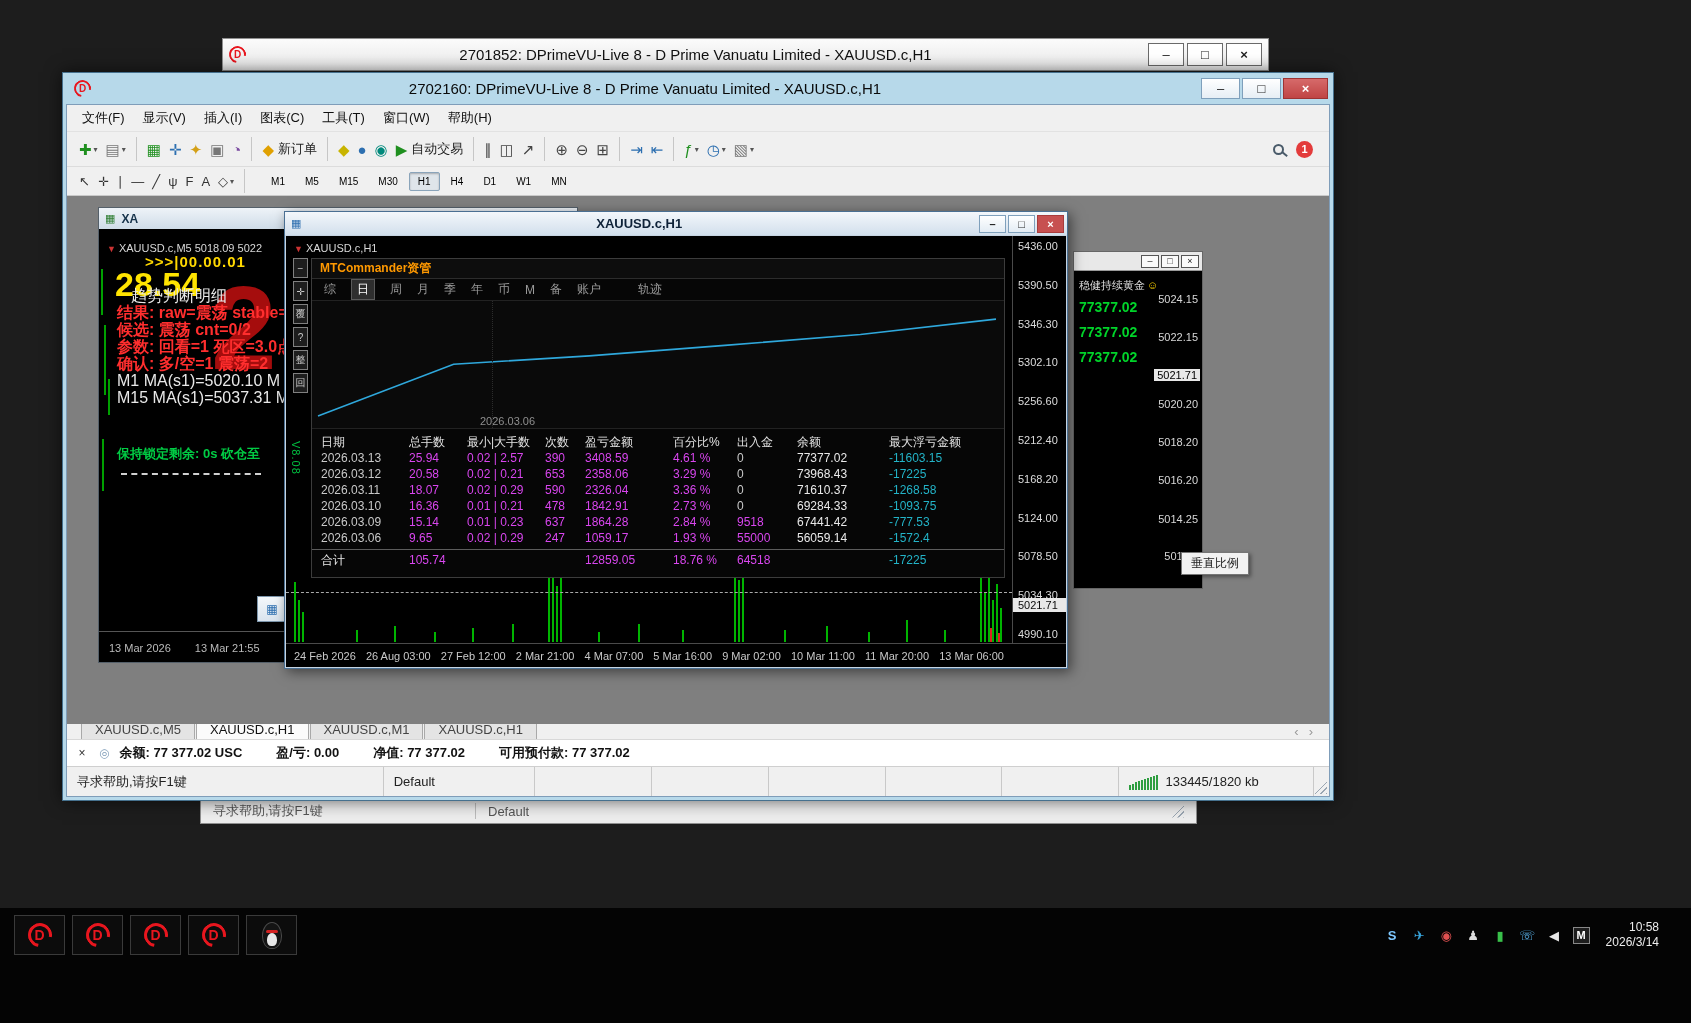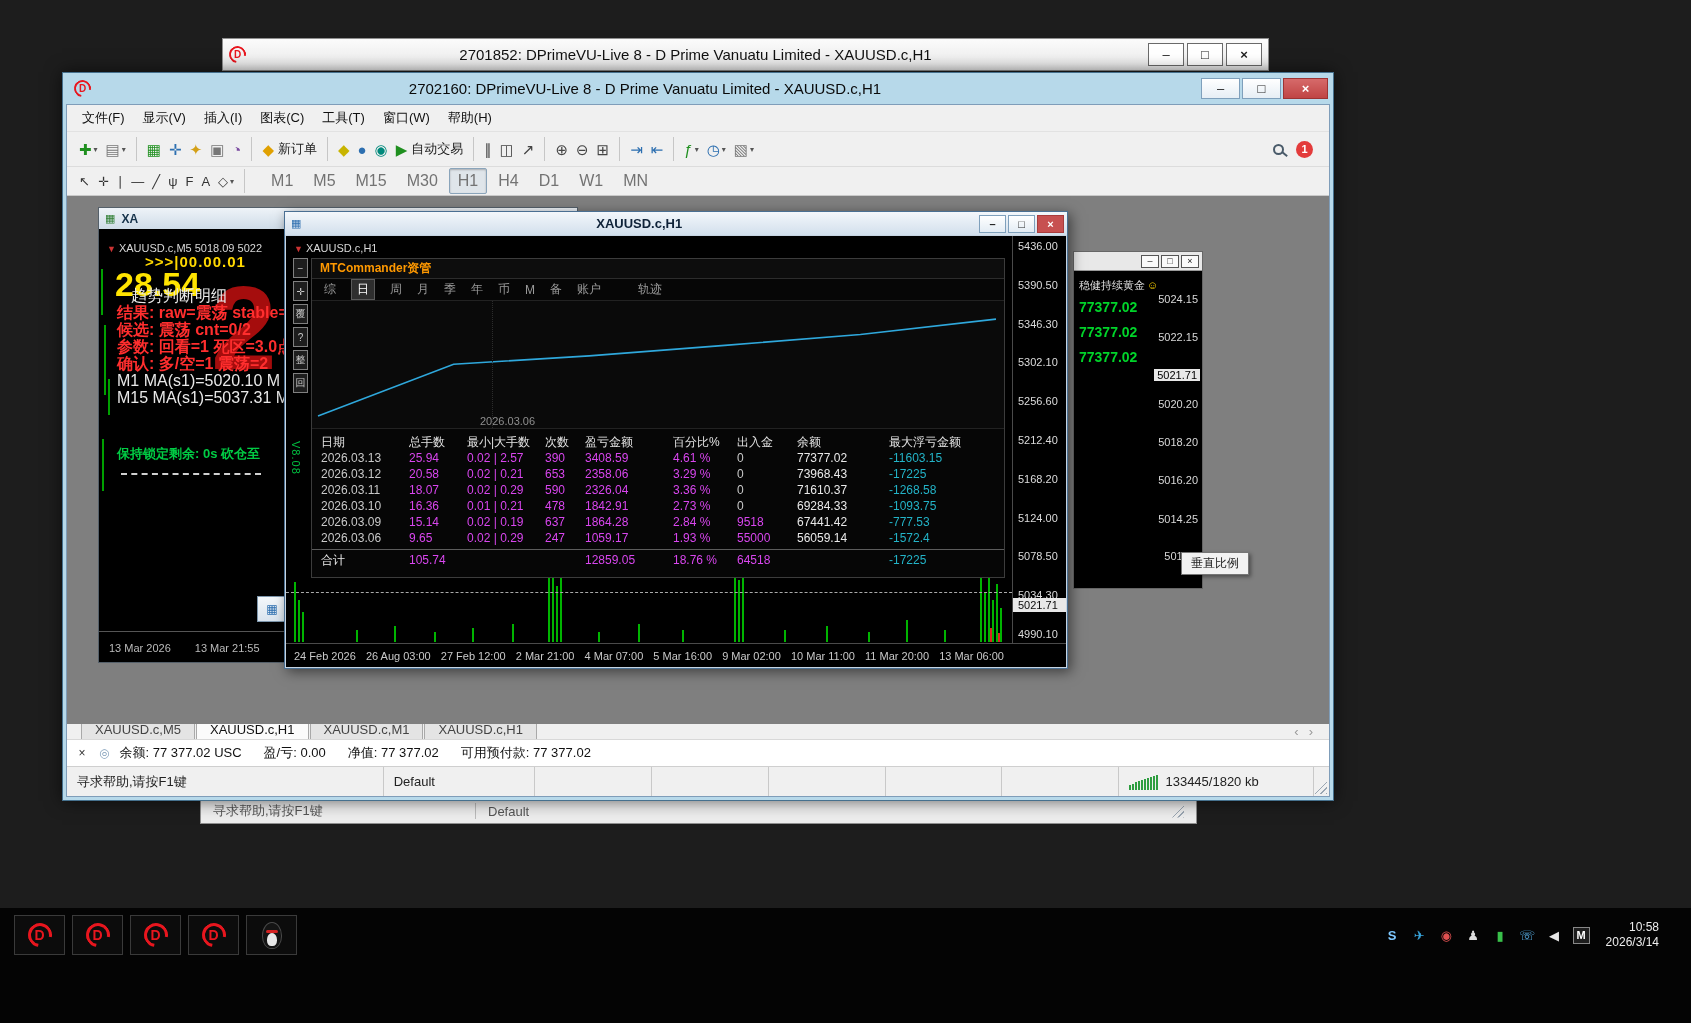--- a/index.html
+++ b/index.html
@@ -43,21 +43,21 @@
   .toolbar2 .tglyph{font-size:13px}
   .tlabel{font-size:13px;color:#222;margin-left:4px}
   .tdd{font-size:8px;color:#555;margin-left:2px}
   .tsep{width:1px;height:24px;background:#c6c6c6;margin:0 6px}
   .tb-right{margin-left:auto;display:flex;align-items:center;gap:12px;padding-right:8px}
   .mag{position:relative;width:11px;height:11px;border:2px solid #4a5b6a;border-radius:50%;display:inline-block}
   .mag::after{content:"";position:absolute;width:7px;height:2px;background:#4a5b6a;right:-6px;bottom:-2px;transform:rotate(40deg)}
   .badge{width:17px;height:17px;border-radius:50%;background:#e33b3b;color:#fff;font-size:11px;font-weight:bold;
     display:flex;align-items:center;justify-content:center}
   #timeframes{display:flex;margin-left:10px}
-  .tf{font-size:16px;color:#737373;padding:3px 8px;margin:0 1px;border:1px solid transparent;border-radius:2px}
+  .tf{font-size:10px;color:#000000;padding:3px 8px;margin:0 1px;border:1px solid transparent;border-radius:2px}
   .tf.active{background:#dfe5ea;border-color:#8aa4ba;box-shadow:inset 0 1px 2px rgba(0,0,0,.25);font-weight:normal}
 
   .mdi{flex:1;position:relative;background:#7f7f7f;overflow:hidden}
 
   
   .left-win{position:absolute;left:31px;top:11px;width:480px;height:456px;border:1px solid #55606a;
     background:#000;display:flex;flex-direction:column;z-index:1}
   .lw-title{height:21px;background:linear-gradient(#eef3f8,#cfdce8);display:flex;align-items:center;gap:6px;
     padding:0 6px;font-size:12px;color:#16324a;font-weight:bold}
   .lw-icon{color:#2e7d32;font-size:11px}
@@ -150,21 +150,21 @@
   
   .tabsbar{height:16px;background:#f0f0f0;display:flex;align-items:flex-end;padding:0 0 0 14px;border-bottom:1px solid #d8d8d8}
   .ctab{font-size:13px;color:#444;background:#e4e4e4;border:1px solid #a9a9a9;border-bottom:none;
     border-radius:3px 3px 0 0;padding:2px 13px;margin-right:1px}
   .ctab.active{background:#fbfbfb;color:#111}
   .tab-arrows{margin-left:auto;margin-right:16px;color:#999;font-size:13px;display:flex;gap:10px;align-self:center}
   .balancebar{height:27px;background:#fff;border-bottom:1px solid #cfcfcf;display:flex;align-items:center;
     padding:0 8px;gap:10px}
   .bb-close{font-size:12px;color:#333;width:14px;text-align:center}
   .bb-ico{color:#7f9db9;font-size:12px}
-  #bb-segs{display:flex;gap:22px;font-size:13px;font-weight:normal;color:#111;white-space:nowrap}
+  #bb-segs{display:flex;gap:34px;font-size:13px;font-weight:bold;color:#111;white-space:nowrap}
   .statusbar{height:29px;background:#f0f0f0;display:flex;align-items:stretch;font-size:13px;color:#222}
   .scell{display:flex;align-items:center;padding:0 10px;border-right:1px solid #c9c9c9}
   .s-help{width:326px}.s-prof{width:155px}.s-empty{width:120px}
   .s-traffic{width:200px;gap:7px}
   .s-fill{flex:1;border-right:none;justify-content:flex-end;align-items:flex-end;padding:0 2px 2px 0}
   .bars{display:flex;align-items:flex-end;gap:1px;height:16px}
   .bar{width:2px;background:#2e9e40}
 
   
   .taskbar{position:absolute;left:0;top:908px;width:1691px;height:115px;background:#040404;z-index:6}
@@ -529,21 +529,21 @@
                       <span class="pcell c-red">478</span>
                       <span class="pcell c-red">1842.91</span>
                       <span class="pcell c-red">2.73 %</span>
                       <span class="pcell c-date">0</span>
                       <span class="pcell c-bal">69284.33</span>
                       <span class="pcell c-teal">-1093.75</span>
                     </div>
                     <div class="p-row">
                       <span class="pcell c-date">2026.03.09</span>
                       <span class="pcell c-red">15.14</span>
-                      <span class="pcell c-red">0.02 | 0.19</span>
+                      <span class="pcell c-red">0.01 | 0.23</span>
                       <span class="pcell c-red">637</span>
                       <span class="pcell c-red">1864.28</span>
                       <span class="pcell c-red">2.84 %</span>
                       <span class="pcell c-red">9518</span>
                       <span class="pcell c-bal">67441.42</span>
                       <span class="pcell c-teal">-777.53</span>
                     </div>
                     <div class="p-row">
                       <span class="pcell c-date">2026.03.06</span>
                       <span class="pcell c-red">9.65</span>

